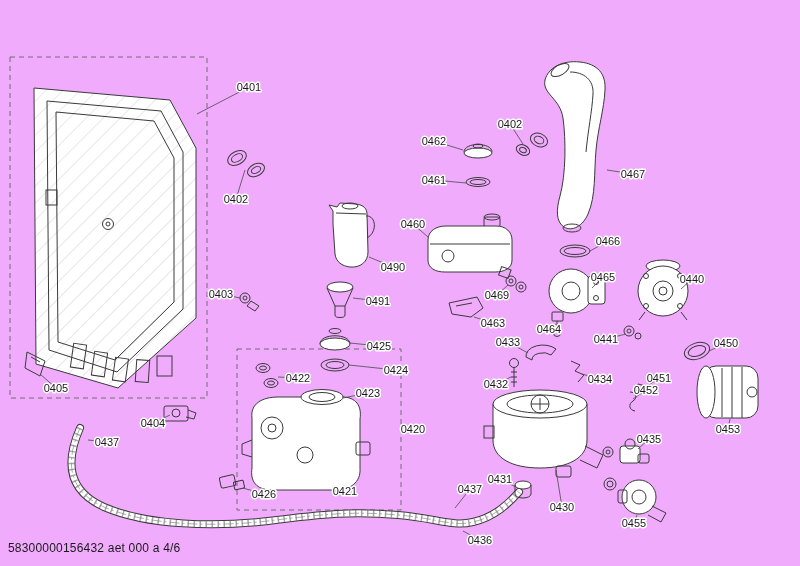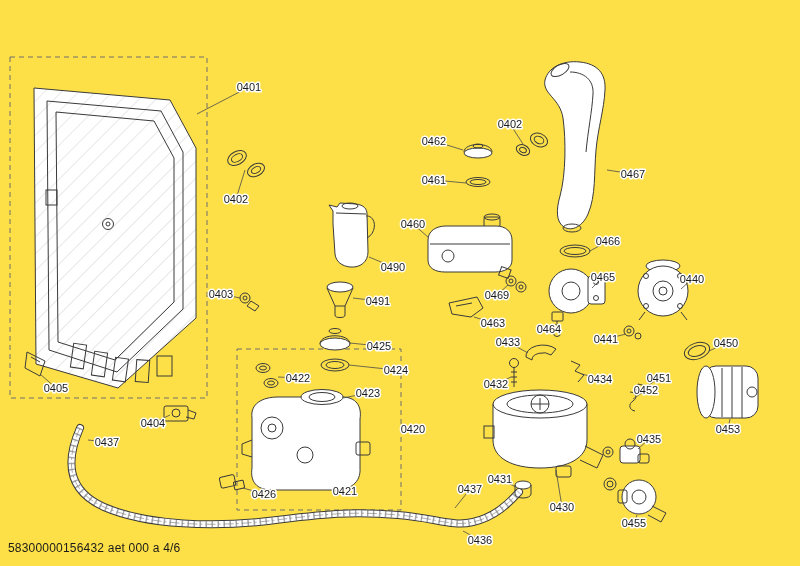--- a/index.html
+++ b/index.html
@@ -1,16 +1,16 @@
 <!DOCTYPE html>
 <html><head>
 <meta charset="utf-8">
 <style>
   html,body{margin:0;padding:0;background:#ffffff;}
-  .stage{position:relative;width:800px;height:566px;overflow:hidden;background:#fde047;
+  .stage{position:relative;width:800px;height:566px;overflow:hidden;background:#f0abfc;
          font-family:"Liberation Sans",sans-serif;}
   .stage svg{position:absolute;left:0;top:0;}
   .footer{position:absolute;left:8px;top:541px;font-size:12px;color:#1a1a1a;letter-spacing:.2px;}
   .dash-box{fill:none;stroke:#6f6f6f;stroke-width:1;stroke-dasharray:5 4;}
   .art{stroke:#3a3a3a;stroke-width:1;fill:none;}
   .hose-outline{fill:none;stroke:#3a3a3a;stroke-width:8;stroke-linecap:round;}
   .hose-core{fill:none;stroke:#ffffff;stroke-width:6;stroke-linecap:round;}
   .hose-bands{fill:none;stroke:#3a3a3a;stroke-width:6;stroke-dasharray:1.5 4.5;opacity:.45;}
   .hose-center{fill:none;stroke:#8a8a8a;stroke-width:.7;stroke-dasharray:10 3 2 3;}
   #leader-lines line{stroke:#4a4a4a;stroke-width:.8;}

